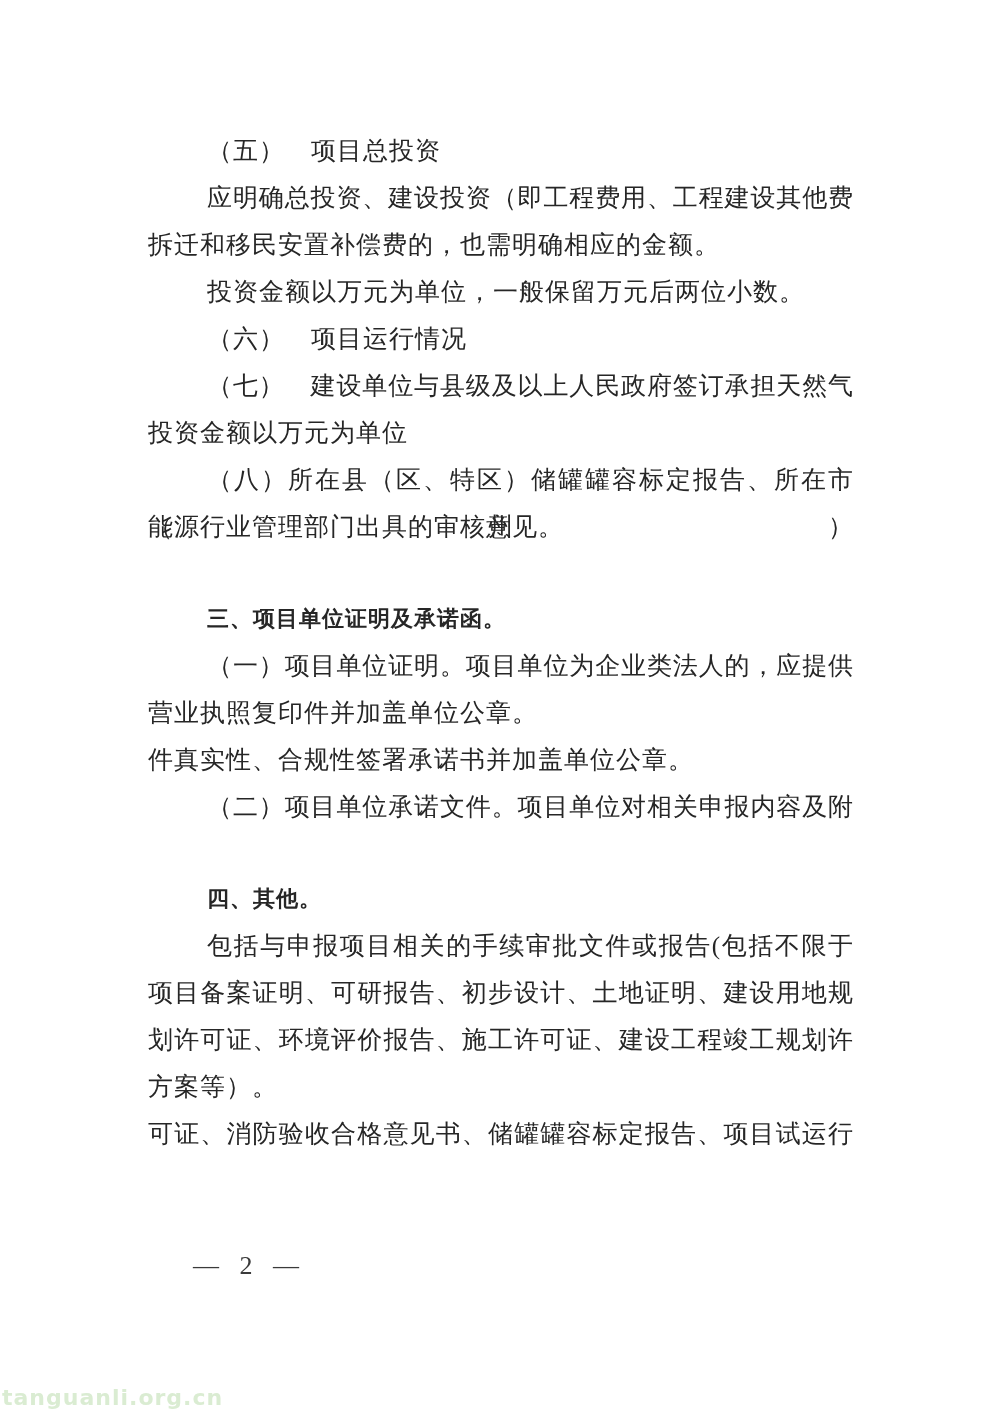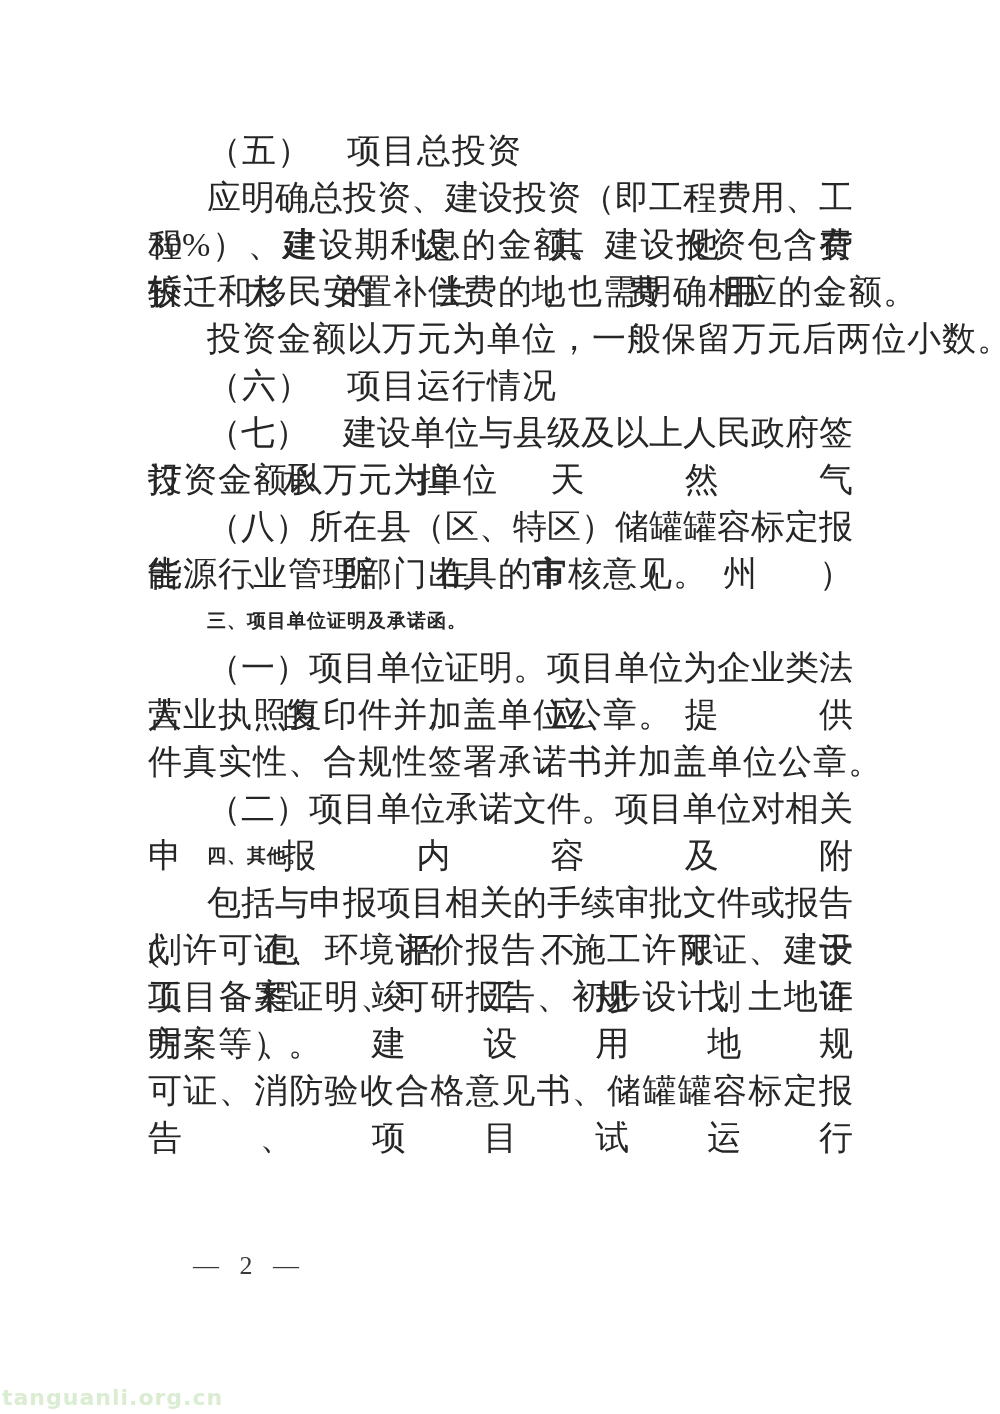--- a/index.html
+++ b/index.html
@@ -13,32 +13,32 @@
     width:1000px;height:1414px;
     background:var(--bg-color);
     position:relative;overflow:hidden;
     font-family:"Liberation Serif","DejaVu Serif",serif;
   }
   .content{
     position:absolute;left:148px;top:127px;width:705px;
   }
   .line{
     height:47px;line-height:47px;
-    font-size:34px;color:var(--text-color);
+    font-size:25px;color:var(--text-color);
     font-family:"Liberation Serif","DejaVu Serif",serif;
     white-space:nowrap;letter-spacing:1px;
   }
   .line.justify{
     white-space:normal;letter-spacing:normal;
     text-align:justify;text-align-last:justify;
   }
   .line.indent{text-indent:59px;}
   .line.hei{
     font-family:"Liberation Sans","DejaVu Sans",sans-serif;
-    font-weight:700;font-size:19px;
+    font-weight:700;font-size:22px;margin-top:45px;
   }
   .page-num{
     position:absolute;left:193px;top:1242px;
     height:47px;line-height:47px;
     font-size:26px;color:var(--pagenum-color);
     font-family:"Liberation Serif","DejaVu Serif",serif;
     letter-spacing:7px;white-space:nowrap;
   }
   .watermark{
     position:absolute;left:2px;top:1385px;
@@ -47,36 +47,35 @@
     color:var(--watermark-color);
     letter-spacing:1px;white-space:nowrap;
   }
 </style>
 </head>
 <body>
 
 <div class="content">
     <div class="line kai indent">（五）　项目总投资</div>
     <div class="line kai indent justify">应明确总投资、建设投资（即工程费用、工程建设其他费</div>
-    <div class="line kai justify">30%）、建设期利息的金额。建设投资包含有较大的土地费用、</div>
     <div class="line kai">拆迁和移民安置补偿费的，也需明确相应的金额。</div>
     <div class="line kai indent">投资金额以万元为单位，一般保留万元后两位小数。</div>
     <div class="line kai indent">（六）　项目运行情况</div>
     <div class="line kai indent justify">（七）　建设单位与县级及以上人民政府签订承担天然气</div>
     <div class="line kai">投资金额以万元为单位</div>
     <div class="line kai indent justify">（八）所在县（区、特区）储罐罐容标定报告、所在市（州）</div>
     <div class="line kai">能源行业管理部门出具的审核意见。</div>
     <div class="line hei indent">三、项目单位证明及承诺函。</div>
     <div class="line kai indent justify">（一）项目单位证明。项目单位为企业类法人的，应提供</div>
     <div class="line kai">营业执照复印件并加盖单位公章。</div>
     <div class="line kai">件真实性、合规性签署承诺书并加盖单位公章。</div>
     <div class="line kai indent justify">（二）项目单位承诺文件。项目单位对相关申报内容及附</div>
     <div class="line hei indent">四、其他。</div>
     <div class="line kai indent justify">包括与申报项目相关的手续审批文件或报告(包括不限于</div>
+    <div class="line kai justify">项目备案证明、可研报告、初步设计、土地证明、建设用地规</div>
     <div class="line kai justify">划许可证、环境评价报告、施工许可证、建设工程竣工规划许</div>
-    <div class="line kai justify">项目备案证明、可研报告、初步设计、土地证明、建设用地规</div>
     <div class="line kai">方案等）。</div>
     <div class="line kai justify">可证、消防验收合格意见书、储罐罐容标定报告、项目试运行</div>
   </div>
 
 <div class="page-num">— 2 —</div>
 
 <div class="watermark">tanguanli.org.cn</div>
 
 </body></html>

